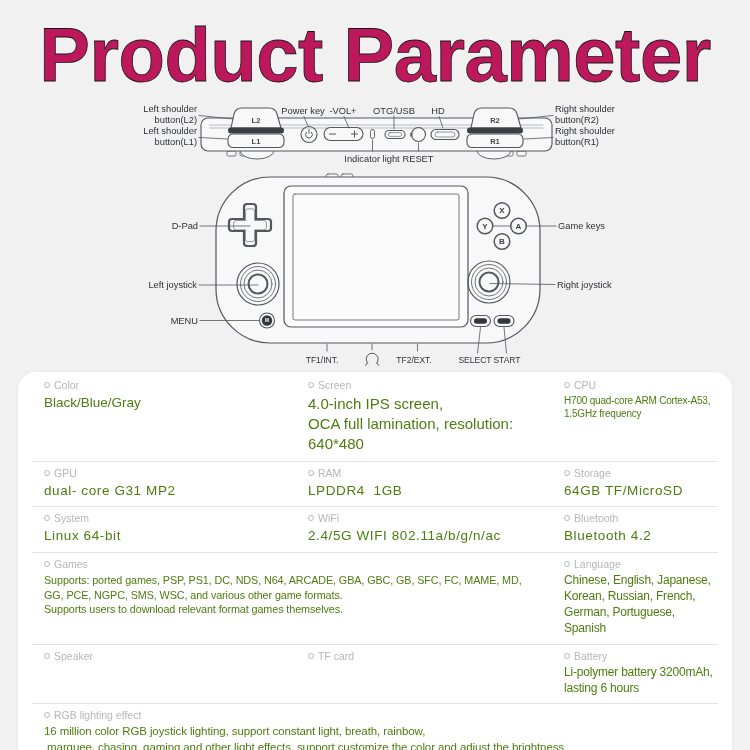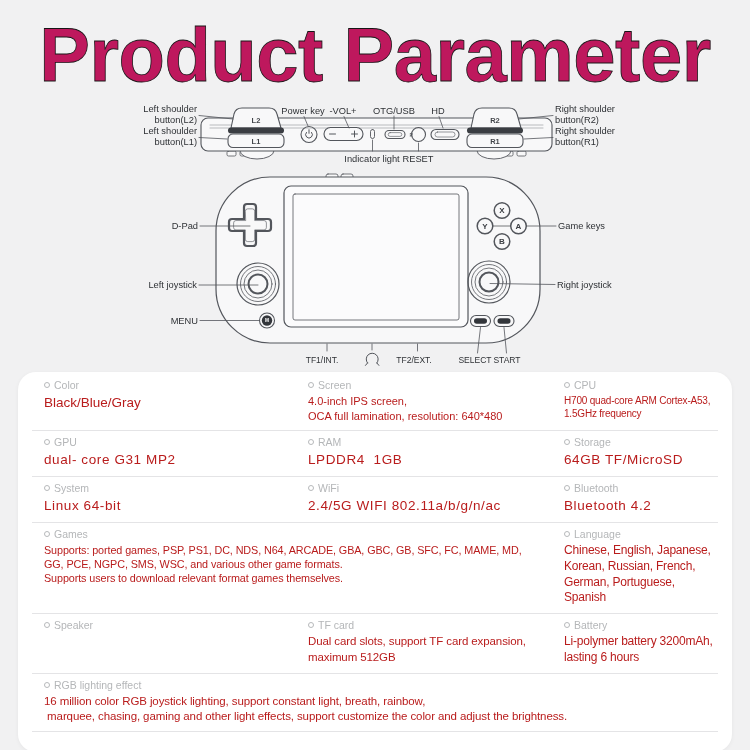--- a/index.html
+++ b/index.html
@@ -53,25 +53,25 @@
   .label{
     display:flex;align-items:center;gap:4px;
     color:#b4b6b8;font-size:10.5px;line-height:1.15;
     margin-bottom:3px;
   }
   .dot{
     width:4px;height:4px;flex:0 0 auto;
     border:1px solid #b7b9bb;border-radius:50%;
   }
   .value{
-    font-size:13.5px;color:#b91c1c;
+    font-size:13.5px;color:#4d7c0f;
     white-space:pre-wrap;line-height:1.32;
   }
   .sp{letter-spacing:0.6px;}
-  .v125{font-size:11px;}
+  .v125{font-size:15px;}
   .v12{font-size:12px;letter-spacing:-0.2px;}
   .v115{font-size:11.5px;letter-spacing:-0.1px;}
   .v11{font-size:10px;letter-spacing:-0.2px;}
   .v108{font-size:10.8px;letter-spacing:-0.1px;}
 </style>
 </head>
 <body>
 
 <h1 class="page-title">Product Parameter</h1>
 
@@ -337,22 +337,20 @@
       <div class="label">
           <span class="dot"></span>
           <span>Speaker</span>
         </div>
     </div>
     <div class="cell">
       <div class="label">
           <span class="dot"></span>
           <span>TF card</span>
         </div>
-      <div class="value v115">Dual card slots, support TF card expansion,
-maximum 512GB</div>
     </div>
     <div class="cell">
       <div class="label">
           <span class="dot"></span>
           <span>Battery</span>
         </div>
       <div class="value v12">Li-polymer battery 3200mAh,
 lasting 6 hours</div>
     </div>
   </div>

